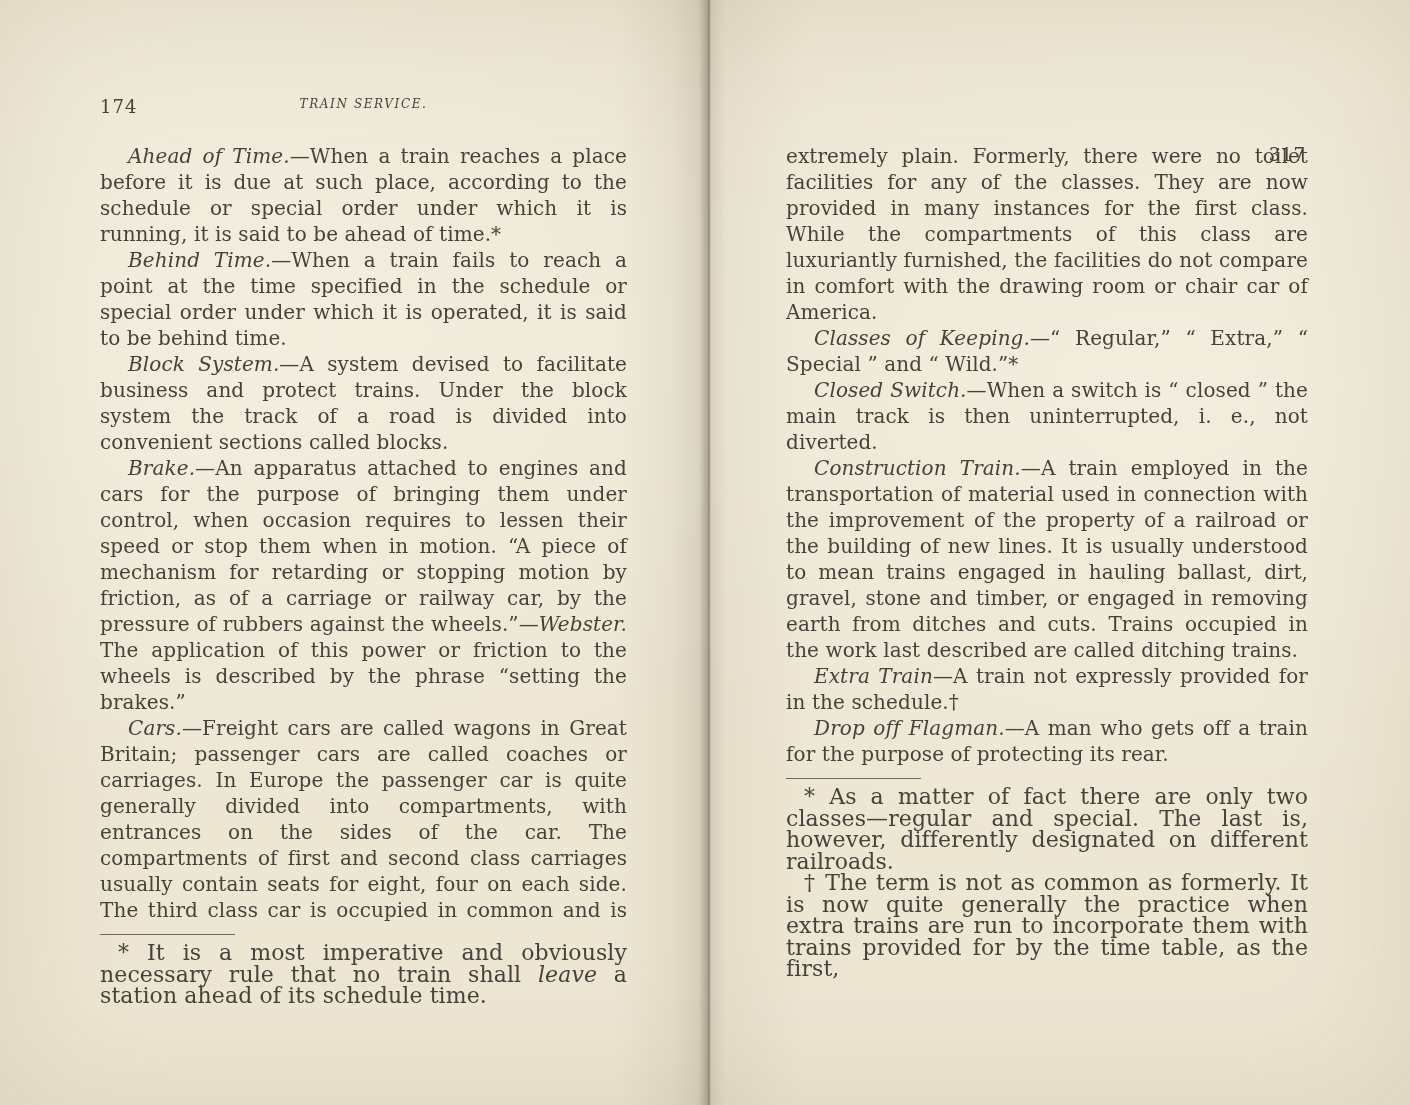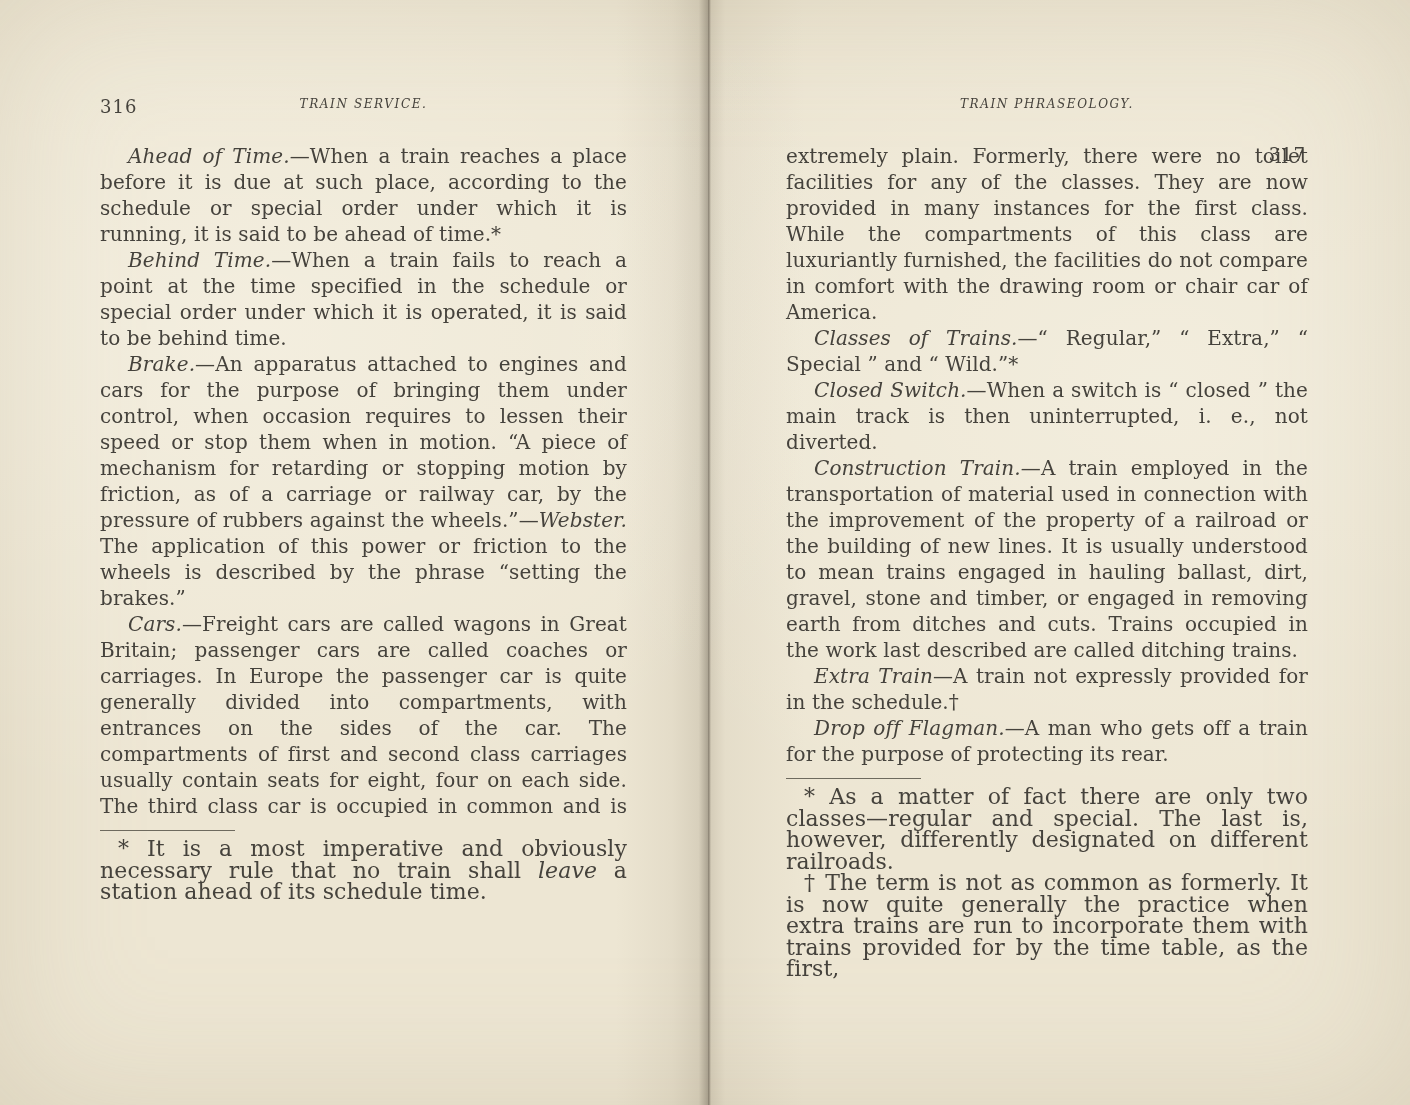--- a/index.html
+++ b/index.html
@@ -90,43 +90,43 @@
 </style>
 </head>
 <body>
 
 <div class="spread">
   <div class="paper-shade"></div>
   <div class="gutter"></div>
 
   <section class="page left">
     <div class="page-header">
-      <span class="pagenum">316</span>
+      <span class="pagenum">174</span>
       <span class="running-head">TRAIN SERVICE.</span>
     </div>
     <div class="page-body">
         <p><span class="it">Ahead of Time.</span><span>—When a train reaches a place before it is due at such place, according to the schedule or special order under which it is running, it is said to be ahead of time.*</span></p>
         <p><span class="it">Behind Time.</span><span>—When a train fails to reach a point at the time specified in the schedule or special order under which it is operated, it is said to be behind time.</span></p>
+        <p><span class="it">Block System.</span><span>—A system devised to facilitate business and protect trains.  Under the block system the track of a road is divided into convenient sections called blocks.</span></p>
         <p><span class="it">Brake.</span><span>—An apparatus attached to engines and cars for the purpose of bringing them under control, when occasion requires to lessen their speed or stop them when in motion.  “A piece of mechanism for retarding or stopping motion by friction, as of a carriage or railway car, by the pressure of rubbers against the wheels.”—</span><span class="it">Webster.</span><span>  The application of this power or friction to the wheels is described by the phrase “setting the brakes.”</span></p>
         <p class="justlast"><span class="it">Cars.</span><span>—Freight cars are called wagons in Great Britain; passenger cars are called coaches or carriages.  In Europe the passenger car is quite generally divided into compartments, with entrances on the sides of the car.  The compartments of first and second class carriages usually contain seats for eight, four on each side.  The third class car is occupied in common and is</span></p>
       </div>
     <div class="footnote-rule"></div>
     <div class="footnotes">
         <p><span>* It is a most imperative and obviously necessary rule that no train shall </span><span class="it">leave</span><span> a station ahead of its schedule time.</span></p>
       </div>
   </section>
 
   <section class="page right">
     <div class="page-header">
-      <span class="running-head">TRAIN PHRASEOLOGY.</span>
       <span class="pagenum">317</span>
     </div>
     <div class="page-body">
         <p class="noindent"><span>extremely plain.  Formerly, there were no toilet facilities for any of the classes.  They are now provided in many instances for the first class. While the compartments of this class are luxuriantly furnished, the facilities do not compare in comfort with the drawing room or chair car of America.</span></p>
-        <p><span class="it">Classes of Trains.</span><span>—“ Regular,” “ Extra,” “ Special ” and “ Wild.”*</span></p>
+        <p><span class="it">Classes of Keeping.</span><span>—“ Regular,” “ Extra,” “ Special ” and “ Wild.”*</span></p>
         <p><span class="it">Closed Switch.</span><span>—When a switch is “ closed ” the main track is then uninterrupted, i. e., not diverted.</span></p>
         <p><span class="it">Construction Train.</span><span>—A train employed in the transportation of material used in connection with the improvement of the property of a railroad or the building of new lines.  It is usually understood to mean trains engaged in hauling ballast, dirt, gravel, stone and timber, or engaged in removing earth from ditches and cuts.  Trains occupied in the work last described are called ditching trains.</span></p>
         <p><span class="it">Extra Train</span><span>—A train not expressly provided for in the schedule.†</span></p>
         <p><span class="it">Drop off Flagman.</span><span>—A man who gets off a train for the purpose of protecting its rear.</span></p>
       </div>
     <div class="footnote-rule"></div>
     <div class="footnotes">
         <p><span>* As a matter of fact there are only two classes—regular and special.  The last is, however, differently designated on different railroads.</span></p>
         <p><span>† The term is not as common as formerly.  It is now quite generally the practice when extra trains are run to incorporate them with trains provided for by the time table, as the first,</span></p>
       </div>

